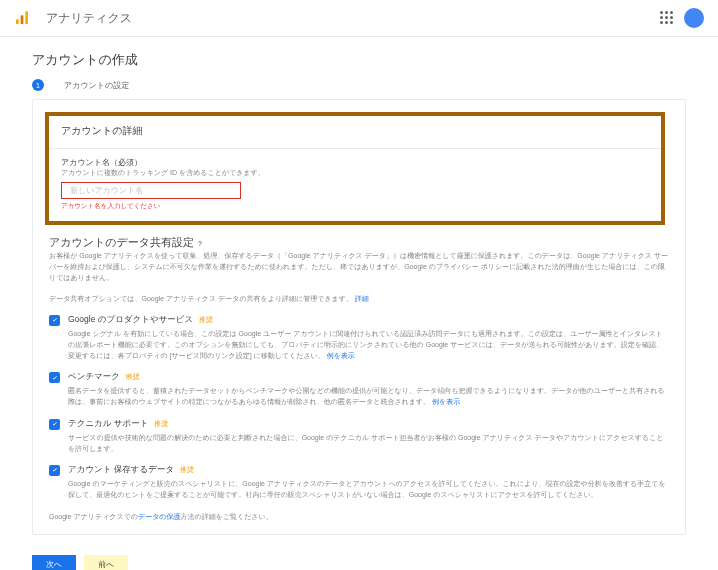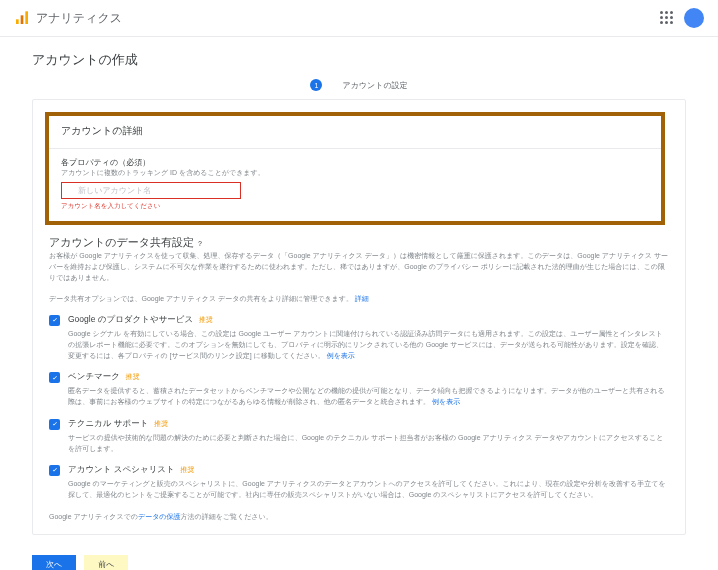--- a/index.html
+++ b/index.html
@@ -1,35 +1,35 @@
 <!DOCTYPE html>
 <html><head>
 <meta charset="utf-8">
 <style>
   * { box-sizing: border-box; margin: 0; padding: 0; }
   body { font-family: Arial, 'Hiragino Sans', sans-serif; font-size: 9px; color: #3c4043; width: 718px; background: #fff; }
   .topbar { display: flex; align-items: center; justify-content: space-between; padding: 8px 14px; border-bottom: 1px solid #e8eaed; }
-  .brand { display: flex; align-items: center; gap: 6px; text-align: center; }
+  .brand { display: flex; align-items: center; gap: 16px; text-align: center; }
   .brand-title { font-size: 12px; color: #5f6368; }
   .top-right { display: flex; align-items: center; gap: 10px; }
   .apps-icon { width: 14px; height: 14px; display: grid; grid-template-columns: repeat(3,3px); grid-template-rows: repeat(3,3px); gap: 2px; }
   .apps-icon span { background: #5f6368; border-radius: 50%; }
   .avatar { width: 20px; height: 20px; border-radius: 50%; background: #4285f4; }
   .content { padding: 14px 32px 20px 32px; }
   .page-title { font-size: 13px; color: #3c4043; margin-bottom: 10px; font-weight: 400; }
-  .stepper { display: flex; align-items: center; gap: 20px; margin-bottom: 8px; justify-content: center; }
+  .stepper { display: flex; align-items: center; gap: 20px; margin-bottom: 8px; }
   .step-num { width: 12px; height: 12px; border-radius: 50%; display: flex; align-items: center; justify-content: center; font-size: 7px; color: #fff; }
   .step-num.active { background: #1a73e8; }
   .step-label { font-size: 8px; color: #5f6368; }
   .card { border: 1px solid #e8eaed; border-radius: 2px; padding: 12px 16px; margin-bottom: 8px; }
   .highlight-box { border: 4px solid #a16207; padding: 8px 12px 10px 12px; margin-bottom: 10px; position: relative; left: -4px; }
   .section-title { font-size: 10px; color: #3c4043; margin-bottom: 10px; }
   .field-label { font-size: 8px; color: #3c4043; }
   .field-sub { font-size: 7px; color: #80868b; margin-bottom: 4px; }
-  .text-input { width: 180px; font-size: 8px; padding: 3px 16px; border: 1px solid #d93025; outline: none; }
+  .text-input { width: 180px; font-size: 8px; padding: 3px 8px; border: 1px solid #d93025; outline: none; }
   .text-input::placeholder { color: #bdc1c6; }
   .error-msg { font-size: 6.5px; color: #d93025; margin-top: 3px; }
   .sub-heading { font-size: 11px; color: #3c4043; margin-bottom: 2px; }
   .required-badge { font-size: 7px; }
   .desc { font-size: 7px; color: #80868b; line-height: 1.6; }
   .link { color: #1a73e8; text-decoration: none; }
   .option-row { display: flex; gap: 8px; margin-top: 10px; }
   .checkbox { width: 11px; height: 11px; border-radius: 2px; background: #1a73e8; flex-shrink: 0; display: flex; align-items: center; justify-content: center; margin-top: 1px; }
   .checkbox svg { width: 8px; height: 8px; }
   .opt-title { font-size: 8.5px; color: #3c4043; margin-top: 44px; }
@@ -77,21 +77,21 @@
   <div class="stepper">
     <div class="step-num active">1</div>
     <div class="step-label">アカウントの設定</div>
   </div>
 
   <div class="card">
 
     <div class="highlight-box">
       <div class="section-title">アカウントの詳細</div>
       <div style="border-top:1px solid #e8eaed; margin:6px -12px 8px -12px;"></div>
-      <div class="field-label">各プロパティの（必須）</div>
+      <div class="field-label">アカウント名（必須）</div>
       <div class="field-sub">アカウントに複数のトラッキング ID を含めることができます。</div>
       <input class="text-input" type="text" placeholder="新しいアカウント名" style="">
       <div class="error-msg">アカウント名を入力してください</div>
     </div>
 
     <div>
       <span class="sub-heading">アカウントのデータ共有設定</span>
       <span class="required-badge">？</span>
       <div class="desc">
         <span>お客様が Google アナリティクスを使って収集、処理、保存するデータ（「Google アナリティクス データ」）は機密情報として厳重に保護されます。このデータは、Google アナリティクス サーバーを維持および保護し、システムに不可欠な作業を遂行するために使われます。ただし、稀ではありますが、Google のプライバシー ポリシーに記載された法的理由が生じた場合には、この限りではありません。</span>
@@ -147,21 +147,21 @@
         </div>
       </div>
 
       <div class="option-row">
         <div class="checkbox">
           <svg viewBox="0 0 24 24">
               <path fill="#fff" d="M9 16.2l-3.5-3.5 1.4-1.4L9 13.4l7.1-7.1 1.4 1.4z"></path>
             </svg>
         </div>
         <div>
-          <span class="opt-title">アカウント スペシャリスト</span>
+          <span class="opt-title">アカウント 保存するデータ</span>
           <span class="reco">推奨</span>
           <div class="opt-desc">Google のマーケティングと販売のスペシャリストに、Google アナリティクスのデータとアカウントへのアクセスを許可してください。これにより、現在の設定や分析を改善する手立てを探して、最適化のヒントをご提案することが可能です。社内に専任の販売スペシャリストがいない場合は、Google のスペシャリストにアクセスを許可してください。</div>
         </div>
       </div>
 
       <div class="protect-note">
         <span>Google アナリティクスでの</span><a href="#" class="link">データの保護</a><span>方法の詳細をご覧ください。</span>
       </div>
     </div>
   </div>

